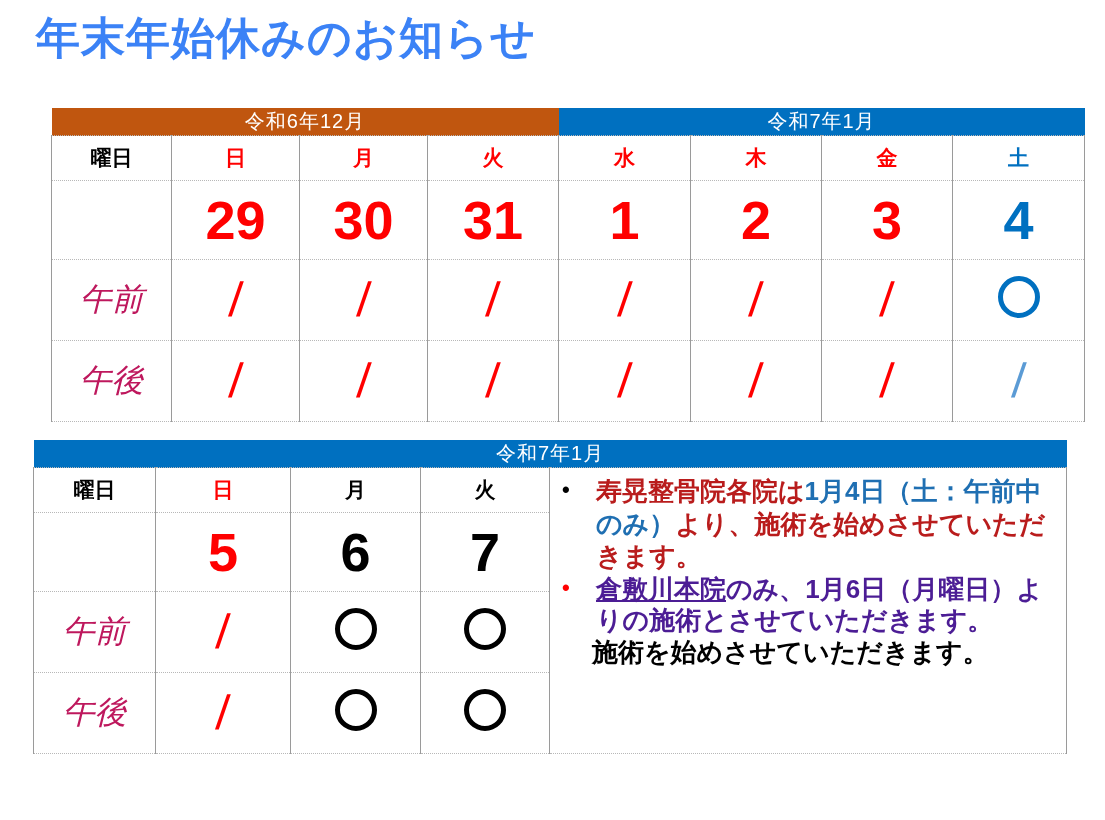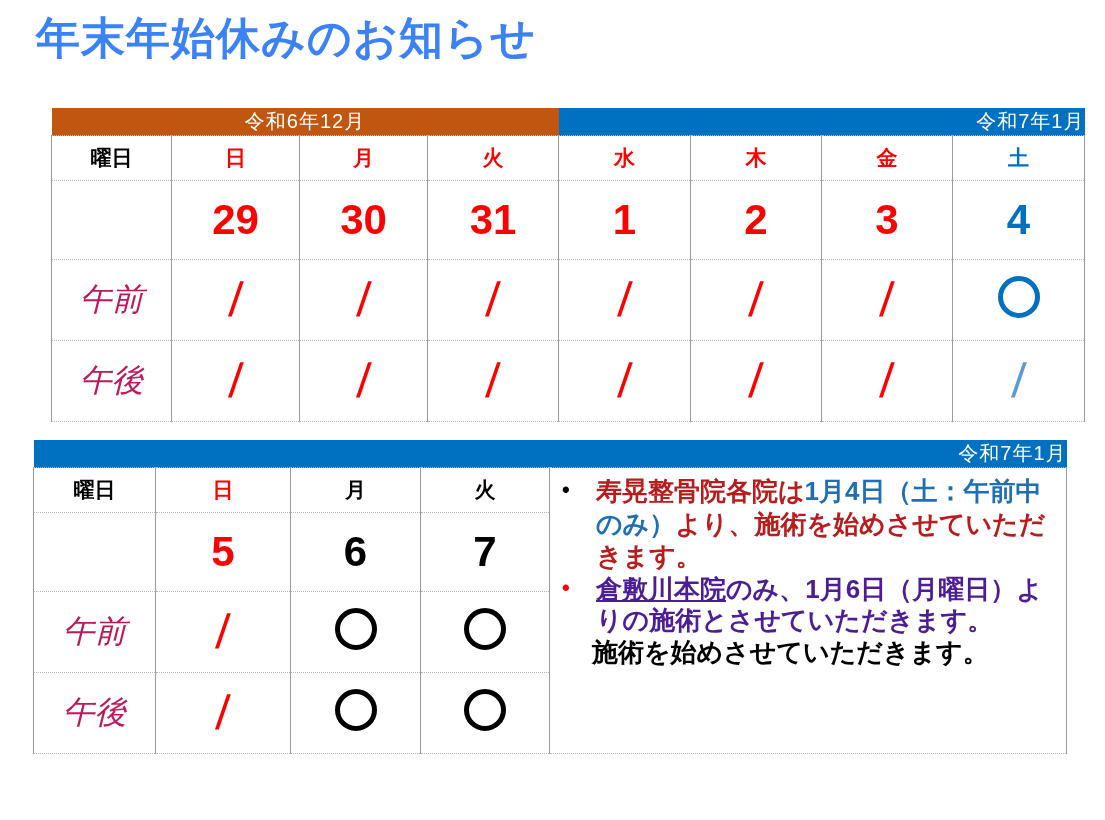--- a/index.html
+++ b/index.html
@@ -48,37 +48,37 @@
 
   
   .banner {
     color: #ffffff;
     font-size: 20px;
     font-weight: normal;
     letter-spacing: 1px;
     border: none !important;
   }
   .banner.orange { background: #C0560F !important; }
-  .banner.blue   { background: #0070C0 !important; text-align: right; }
+  .banner.blue   { background: #0070C0 !important; }
 
   
   .wk {
     font-size: 21px;
     font-weight: bold;
     height: 44px;
     border-top: 1px solid #9a9a9a;
     border-bottom: 1px solid #9a9a9a;
   }
   .wk.black { color: #000000; }
   .wk.red   { color: #FF0000; }
   .wk.blue  { color: #0070C0; }
 
   
   .date {
-    font-size: 42px;
+    font-size: 54px;
     font-weight: bold;
     height: 78px;
     border-top: 1px solid #9a9a9a;
   }
   .date.red   { color: #FF0000; }
   .date.blue  { color: #0070C0; }
   .date.black { color: #000000; }
 
   
   .ampm {

